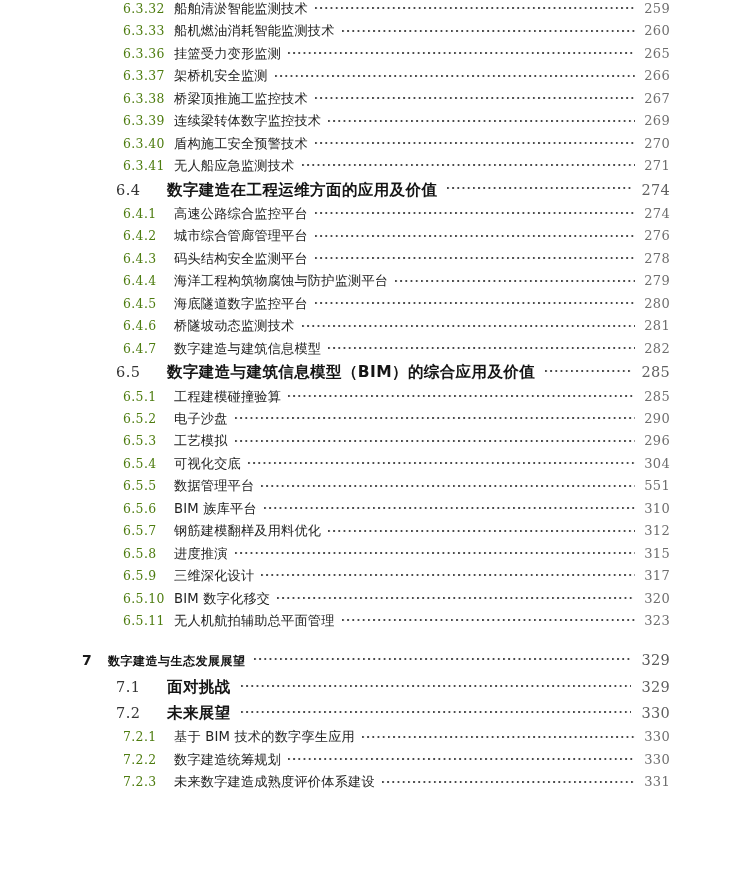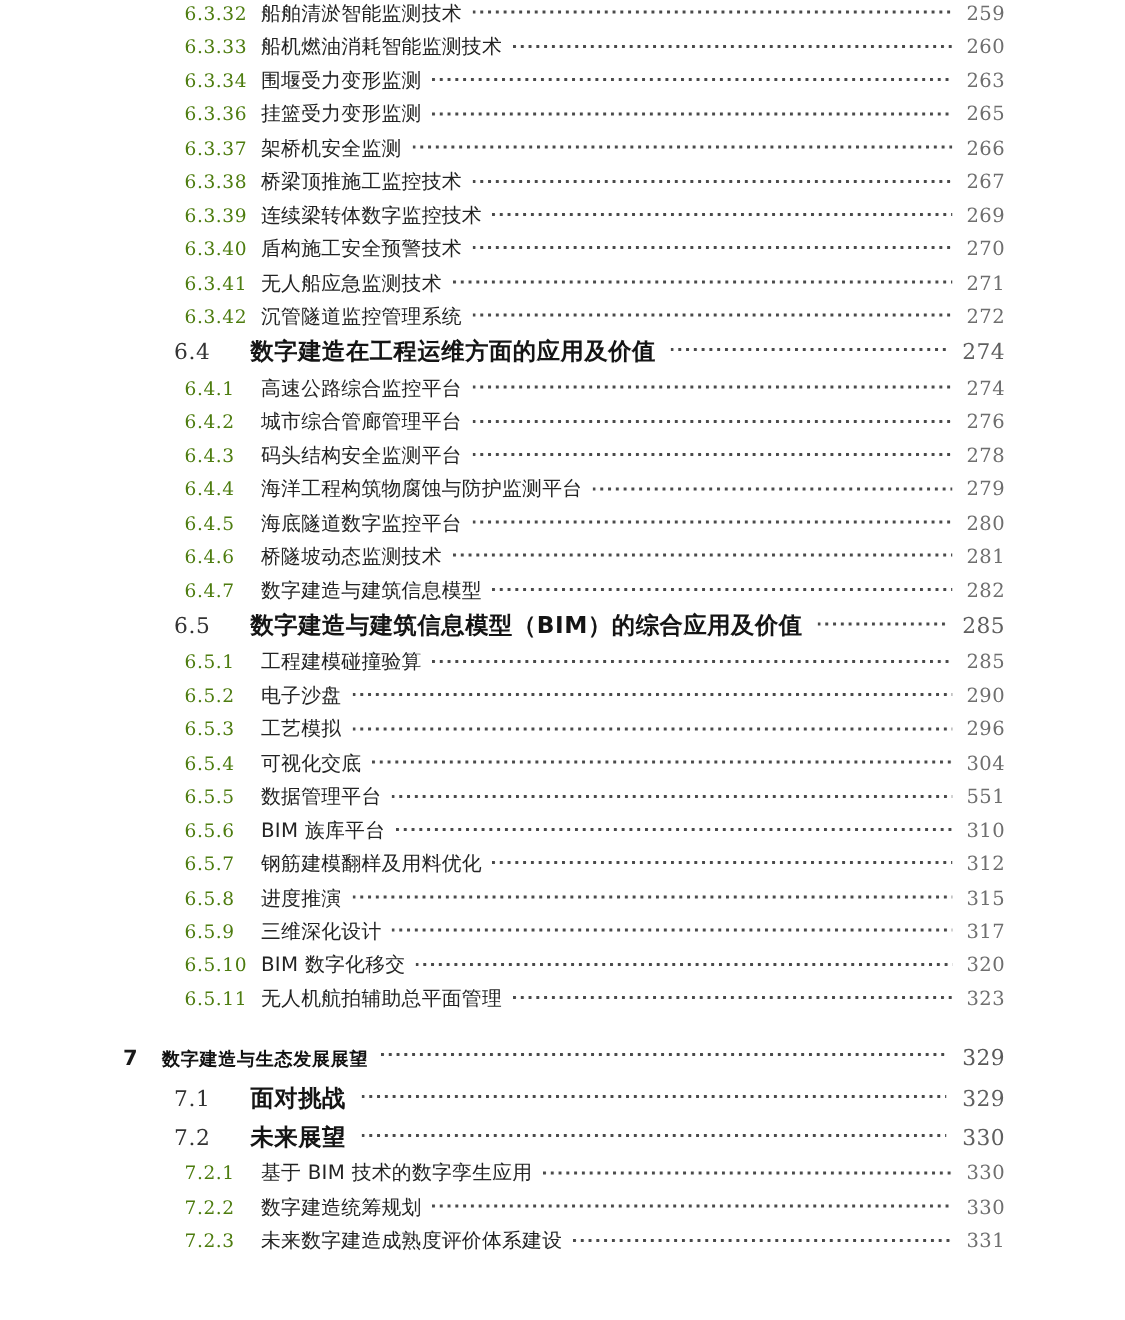--- a/index.html
+++ b/index.html
@@ -173,26 +173,20 @@
         <span class="leader"></span>
         <span class="page">259</span>
       </div>
       <div class="toc-row lvl3">
         <span class="num">6.3.33</span>
         <span class="title">船机燃油消耗智能监测技术</span>
         <span class="leader"></span>
         <span class="page">260</span>
       </div>
       <div class="toc-row lvl3">
-        <span class="num">6.3.34</span>
-        <span class="title">围堰受力变形监测</span>
-        <span class="leader"></span>
-        <span class="page">263</span>
-      </div>
-      <div class="toc-row lvl3">
         <span class="num">6.3.36</span>
         <span class="title">挂篮受力变形监测</span>
         <span class="leader"></span>
         <span class="page">265</span>
       </div>
       <div class="toc-row lvl3">
         <span class="num">6.3.37</span>
         <span class="title">架桥机安全监测</span>
         <span class="leader"></span>
         <span class="page">266</span>
@@ -213,26 +207,20 @@
         <span class="num">6.3.40</span>
         <span class="title">盾构施工安全预警技术</span>
         <span class="leader"></span>
         <span class="page">270</span>
       </div>
       <div class="toc-row lvl3">
         <span class="num">6.3.41</span>
         <span class="title">无人船应急监测技术</span>
         <span class="leader"></span>
         <span class="page">271</span>
-      </div>
-      <div class="toc-row lvl3">
-        <span class="num">6.3.42</span>
-        <span class="title">沉管隧道监控管理系统</span>
-        <span class="leader"></span>
-        <span class="page">272</span>
       </div>
       <div class="toc-row lvl2">
         <span class="num">6.4</span>
         <span class="title">数字建造在工程运维方面的应用及价值</span>
         <span class="leader"></span>
         <span class="page">274</span>
       </div>
       <div class="toc-row lvl3">
         <span class="num">6.4.1</span>
         <span class="title">高速公路综合监控平台</span>

